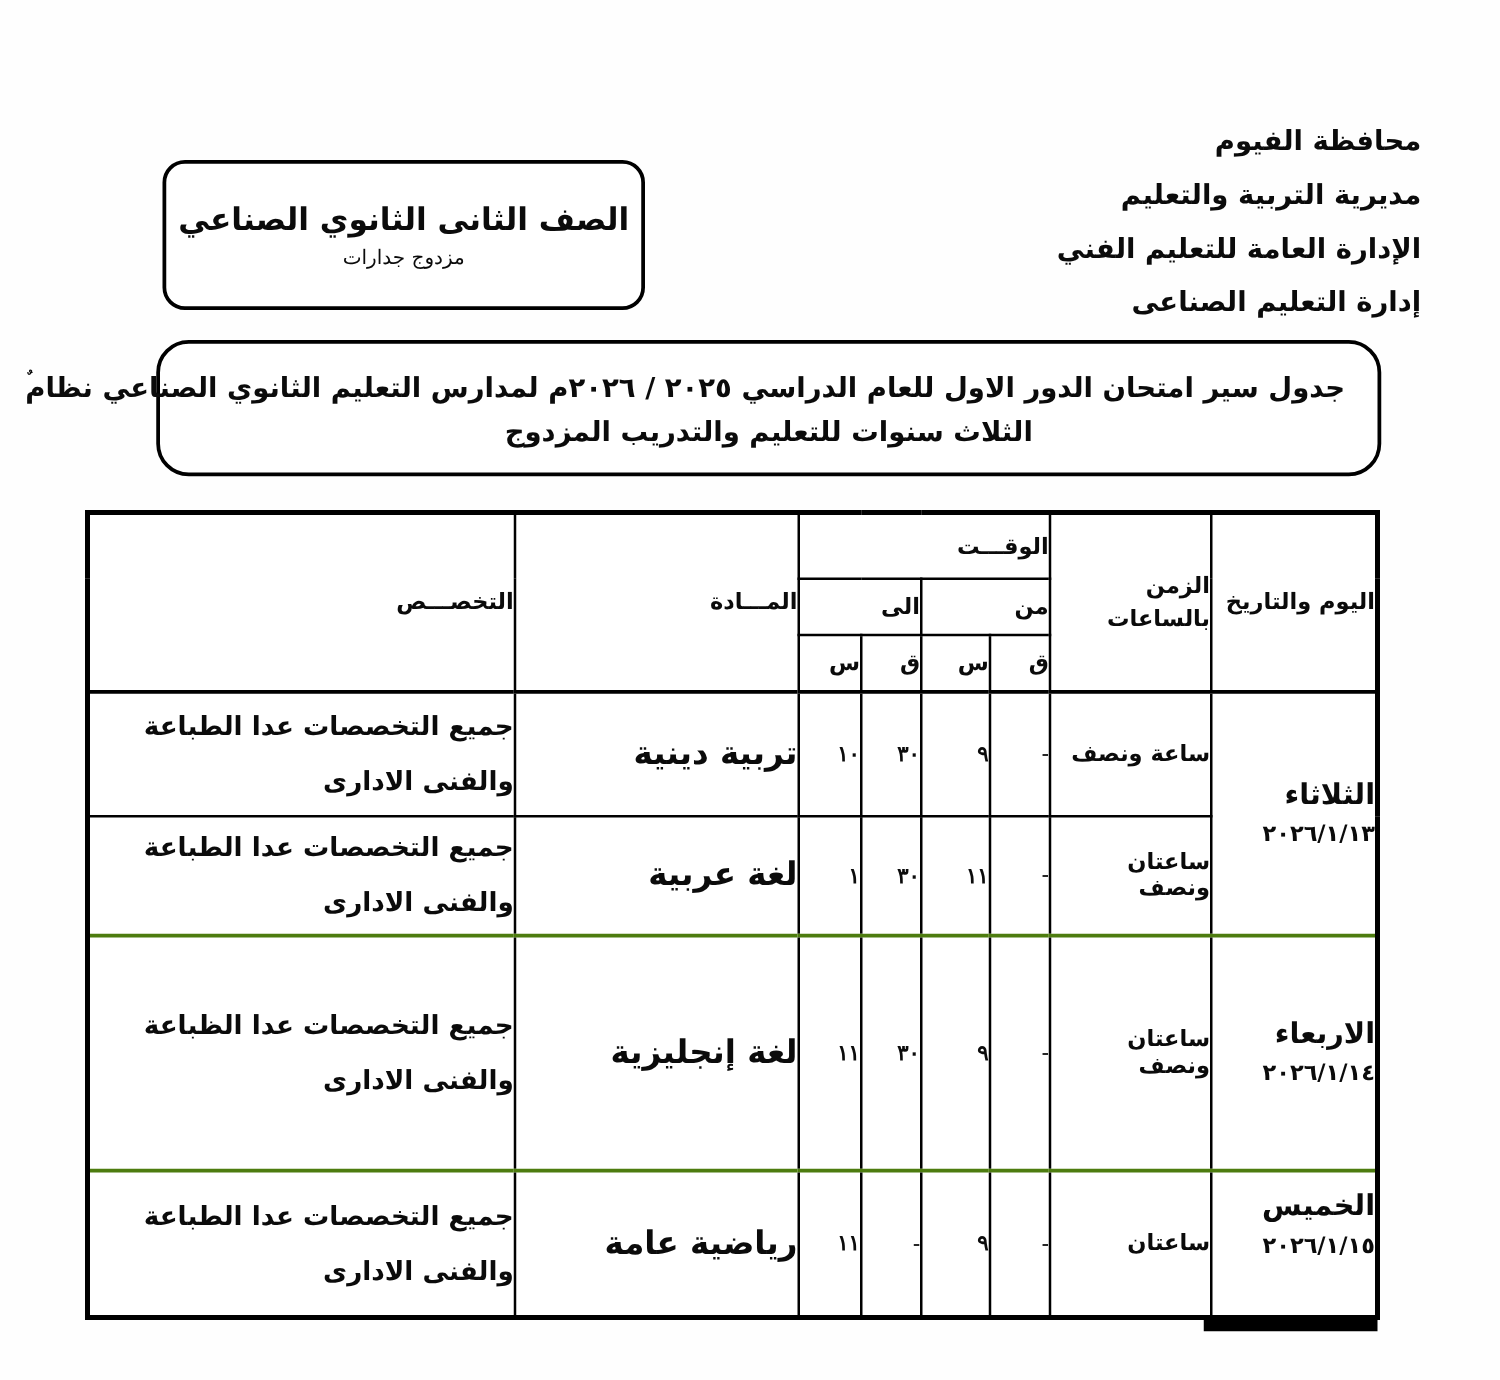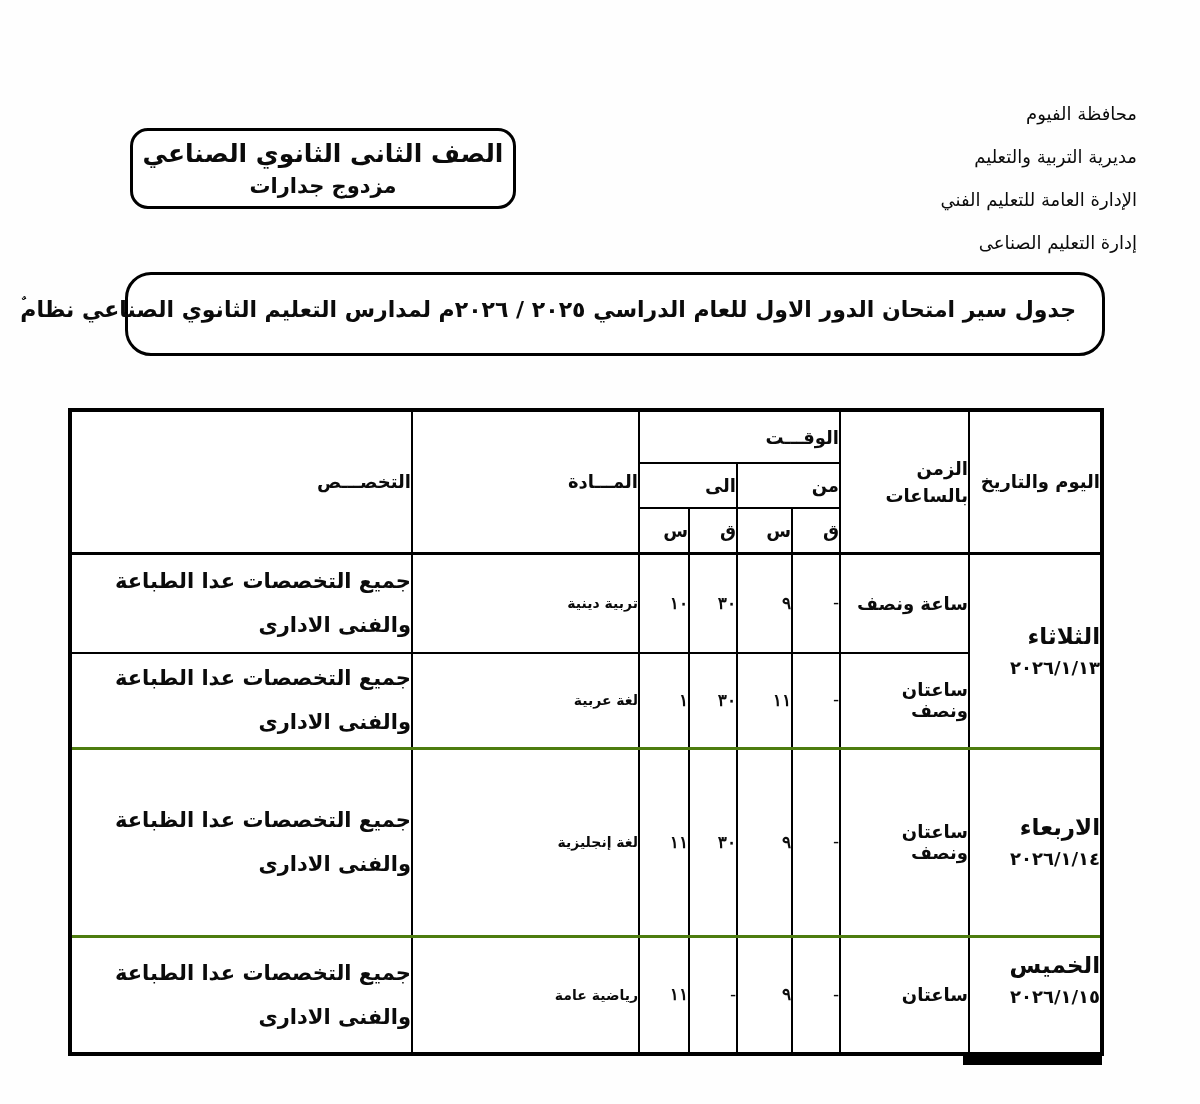--- a/index.html
+++ b/index.html
@@ -6,35 +6,35 @@
   html,body { background:#ffffff; }
   body {
     width:1200px; height:1104px; position:relative;
     font-family:"DejaVu Sans", sans-serif;
     color:#0b0b0b; direction:rtl;
   }
   .page { position:absolute; inset:0; background:#fefefe; }
 
   
   .org-block { position:absolute; top:92px; right:63px; text-align:right; }
-  .org-block .org-line { font-size:18px; font-weight:normal; line-height:43px; white-space:nowrap; }
+  .org-block .org-line { font-size:22px; font-weight:bold; line-height:43px; white-space:nowrap; }
 
   
   .class-box {
-    position:absolute; top:128px; left:130px; width:386px; height:81px;
+    position:absolute; top:128px; left:130px; width:386px; height:120px;
     border:3px solid #000; border-radius:18px;
     display:flex; flex-direction:column; align-items:center; justify-content:center;
     gap:6px; background:#fff;
   }
   .class-box .cb-line1 { font-size:25px; font-weight:bold; }
-  .class-box .cb-line2 { font-size:21px; font-weight:bold; }
+  .class-box .cb-line2 { font-size:16px; font-weight:normal; }
 
   
   .title-box {
-    position:absolute; top:272px; left:125px; width:980px; height:84px;
+    position:absolute; top:272px; left:125px; width:980px; height:109px;
     border:3px solid #000; border-radius:26px; background:#fff;
     text-align:center; padding:12px 26px 0 26px;
   }
   .title-box .t-line1 { font-size:22px; font-weight:bold; line-height:34px; white-space:nowrap; }
   .title-box .t-mark { font-size:15px; vertical-align:super; font-weight:bold; }
   .title-box .t-line2 { font-size:22px; font-weight:bold; line-height:38px; }
 
   
   table.sched {
     position:absolute; top:408px; left:68px;
@@ -61,21 +61,21 @@
   .sched tbody tr:first-child td { border-top:3px solid #000; }
   .sched tbody tr.group-start td { border-top:3px solid #4d7c0f; }
 
   td.day-cell { font-weight:bold; }
   td.day-cell .day-name { font-size:23px; line-height:34px;margin-left:46px; }
   td.day-cell .day-date { font-size:18px; line-height:30px;margin-left:27px; }
   td.day-cell.top-align { vertical-align:top; padding-top:10px; }
 
   td.dur-cell { font-size:18px; }
   td.num-cell { font-size:17px;font-family:Liberation Serif, serif; }
-  td.subj-cell { font-size:14px; }
+  td.subj-cell { font-size:26px; }
   td.spec-cell { font-size:21px; line-height:44px; }
 
   
   .bottom-bar { position:absolute; left:963px; top:1056px; width:139px; height:9px; background:#000; }
 </style>
 </head>
 <body>
 
 <div class="page">
 
@@ -86,20 +86,21 @@
     <div class="org-line">إدارة التعليم الصناعى</div>
   </div>
 
   <div class="class-box">
     <div class="cb-line1">الصف الثانى الثانوي الصناعي</div>
     <div class="cb-line2">مزدوج جدارات</div>
   </div>
 
   <div class="title-box">
     <div class="t-line1"><span>جدول سير امتحان الدور الاول للعام الدراسي ٢٠٢٥ / ٢٠٢٦م لمدارس التعليم الثانوي الصناعي نظام</span><span class="t-mark">ٌ</span></div>
+    <div class="t-line2">الثلاث سنوات للتعليم والتدريب المزدوج</div>
   </div>
 
   <table class="sched">
     <colgroup>
       <col style="width:133px">
       <col style="width:129px">
       <col style="width:48px">
       <col style="width:55px">
       <col style="width:48px">
       <col style="width:50px">

